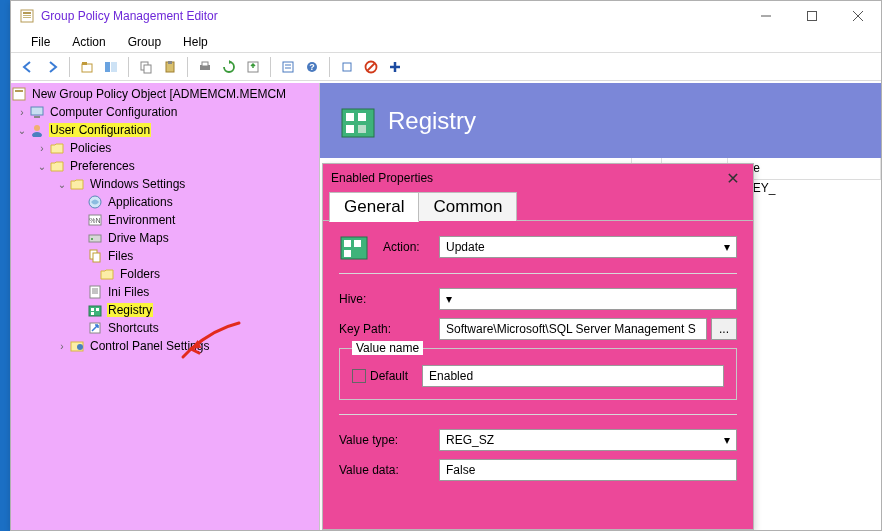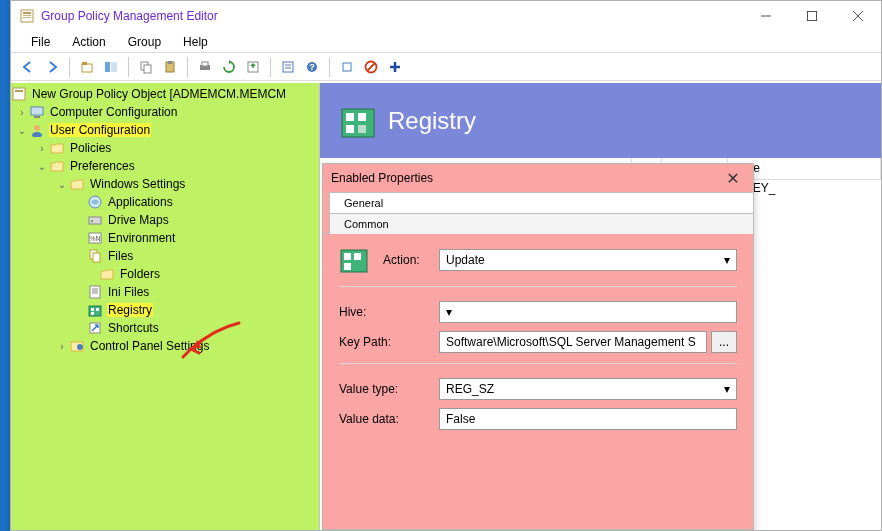--- a/index.html
+++ b/index.html
@@ -8,39 +8,39 @@
   .titlebar { height: 30px; display: flex; align-items: center; padding: 0 0 0 8px; font-size: 12px; color: #6d28d9; }
   .titlebar .icon-app { width:16px; height:16px; margin-right:6px; }
   .titlebar .spacer { flex:1; }
   .sysbtn { width:46px; height:30px; display:flex; align-items:center; justify-content:center; color:#666; }
   .menubar { height:22px; display:flex; align-items:center; padding:0 10px; font-size:12px; color:#000; gap:2px; border-bottom:1px solid #dcdcdc;}
   .menubar span { padding:2px 10px; }
   .toolbar { height:28px; display:flex; align-items:center; padding:0 6px; gap:2px; border-bottom:1px solid #dcdcdc;}
   .toolbar .tbtn { width:22px; height:22px; display:flex; align-items:center; justify-content:center; border-radius:2px;}
   .toolbar .sep { width:1px; height:20px; background:#ccc; margin:0 4px;}
   .content { position:absolute; top:82px; left:0; right:0; bottom:0; display:flex; }
-  .treepane { width:309px; border-right:1px solid #c5c5c5; overflow:hidden; background:#bef264; padding:2px 0 0 0;}
+  .treepane { width:309px; border-right:1px solid #c5c5c5; overflow:hidden; background:#f0abfc; padding:2px 0 0 0;}
   .tree { font-size:12px; color:#000; }
   .tree .row { display:flex; align-items:center; height:18px; white-space:nowrap;}
   .tree .twisty { width:14px; text-align:center; color:#666; font-size:10px;}
   .tree .ic { width:16px; height:16px; margin-right:4px; display:inline-flex; align-items:center; justify-content:center; flex-shrink:0;}
   .hl-yellow { background:#faf53c; }
   .tree .row span.lbl { padding:0 1px; }
   .rightpane { flex:1; position:relative; background:#fff; overflow:hidden;}
   .banner { background:#7b87d8; height:75px; display:flex; align-items:center; padding-left:18px; }
   .banner .rtitle { color:#fff; font-size:24px; font-weight:300; margin-left:10px; }
   .listheader { position:absolute; top:75px; left:252px; right:0; height:22px; border-bottom:1px solid #dcdcdc; background:#fff; display:flex; font-size:12px;}
   .listheader .col { padding:3px 8px; border-right:1px solid #e0e0e0; }
   .listrow { position:absolute; top:97px; left:252px; right:0; height:18px; display:flex; font-size:12px;}
   .listrow .col { padding:1px 8px; }
-  .dialog { position:absolute; top:80px; left:2px; width:432px; bottom:0; background:#fca5a5; border:1px solid #b8b8b8; box-shadow:2px 2px 6px rgba(0,0,0,.15); }
+  .dialog { position:absolute; top:80px; left:2px; width:432px; bottom:0; background:#ec4899; border:1px solid #b8b8b8; box-shadow:2px 2px 6px rgba(0,0,0,.15); }
   .dialog .dtitle { height:28px; display:flex; align-items:center; padding:0 8px; font-size:12px;}
   .dialog .dtitle .spacer { flex:1; }
   .dialog .closex { font-size:16px; color:#333; width:24px; text-align:center;}
-  .tabs { display:flex; padding-left:6px; font-size:11px; position:relative;flex-direction:column;}
+  .tabs { display:flex; padding-left:6px; font-size:17px; position:relative;}
   .tabs::after { content:""; position:absolute; left:0; right:0; bottom:0; height:1px; background:#bdbdbd;}
   .tab { padding:4px 14px 4px 14px; border:1px solid #bdbdbd; border-bottom:none; margin-right:-1px; background:#f4f4f4; position:relative; z-index:1;}
   .tab.active { background:#fff; border-bottom:1px solid #fff; margin-bottom:-1px;}
   .dbody { padding:10px 16px 0 16px; font-size:12px;}
   .frow { display:flex; align-items:center; margin-bottom:8px;}
   .flabel { width:100px; }
   .fcombo { flex:1; height:22px; border:1px solid #9a9a9a; background:#fff; display:flex; align-items:center; padding:0 6px; justify-content:space-between;}
   .finput { flex:1; height:22px; border:1px solid #9a9a9a; background:#fff; padding:0 6px; display:flex; align-items:center; overflow:hidden;}
   .btnsm { width:26px; height:22px; border:1px solid #9a9a9a; margin-left:4px; display:flex; align-items:center; justify-content:center; background:#f0f0f0;}
   .fieldset { border:1px solid #c8c8c8; padding:12px 12px 12px 12px; margin:8px 0 14px 0;}
@@ -246,34 +246,34 @@
               <svg width="14" height="14">
                 <circle cx="7" cy="7" r="6" fill="#d0e6f7" stroke="#5a88b8"></circle>
                 <path d="M3 7 Q7 2 11 7 Q7 12 3 7" fill="#8cbce0"></path>
               </svg>
             </span>
           <span class="lbl">Applications</span>
         </div>
         <div class="row" style="padding-left:76px">
           <span class="ic">
               <svg width="14" height="14">
+                <rect x="1" y="2" width="12" height="10" fill="#fff" stroke="#888"></rect>
+                <text x="7" y="10" text-anchor="middle" font-size="7" fill="#555">%N</text>
+              </svg>
+            </span>
+          <span class="lbl">Environment</span>
+        </div>
+        <div class="row" style="padding-left:76px">
+          <span class="ic">
+              <svg width="14" height="14">
                 <rect x="1" y="4" width="12" height="7" fill="#d8d8d8" stroke="#888"></rect>
                 <circle cx="4" cy="8" r="1" fill="#3a9a3a"></circle>
               </svg>
             </span>
           <span class="lbl">Drive Maps</span>
-        </div>
-        <div class="row" style="padding-left:76px">
-          <span class="ic">
-              <svg width="14" height="14">
-                <rect x="1" y="2" width="12" height="10" fill="#fff" stroke="#888"></rect>
-                <text x="7" y="10" text-anchor="middle" font-size="7" fill="#555">%N</text>
-              </svg>
-            </span>
-          <span class="lbl">Environment</span>
         </div>
         <div class="row" style="padding-left:76px">
           <span class="ic">
               <svg width="14" height="14">
                 <rect x="2" y="1" width="7" height="9" fill="#fff" stroke="#c0a030"></rect>
                 <rect x="5" y="4" width="7" height="9" fill="#fff" stroke="#c0a030"></rect>
               </svg>
             </span>
           <span class="lbl">Files</span>
         </div>
@@ -389,20 +389,32 @@
               <span>▾</span>
             </div>
           </div>
           <div class="frow">
             <span class="flabel">Key Path:</span>
             <div class="finput">
                 <span>Software\Microsoft\SQL Server Management S</span>
               </div>
             <div class="btnsm">...</div>
           </div>
+          <div class="fieldset">
+            <span class="legend">Value name</span>
+            <div class="inner">
+              <label style="display:flex;align-items:center;">
+                <span class="chk"></span>
+                <span>Default</span>
+              </label>
+              <div class="finput" style="flex:1">
+                  <span>Enabled</span>
+                </div>
+            </div>
+          </div>
           <hr class="div">
           <div class="frow">
             <span class="flabel">Value type:</span>
             <div class="fcombo">
               <span>REG_SZ</span>
               <span>▾</span>
             </div>
           </div>
           <div class="frow">
             <span class="flabel">Value data:</span>

